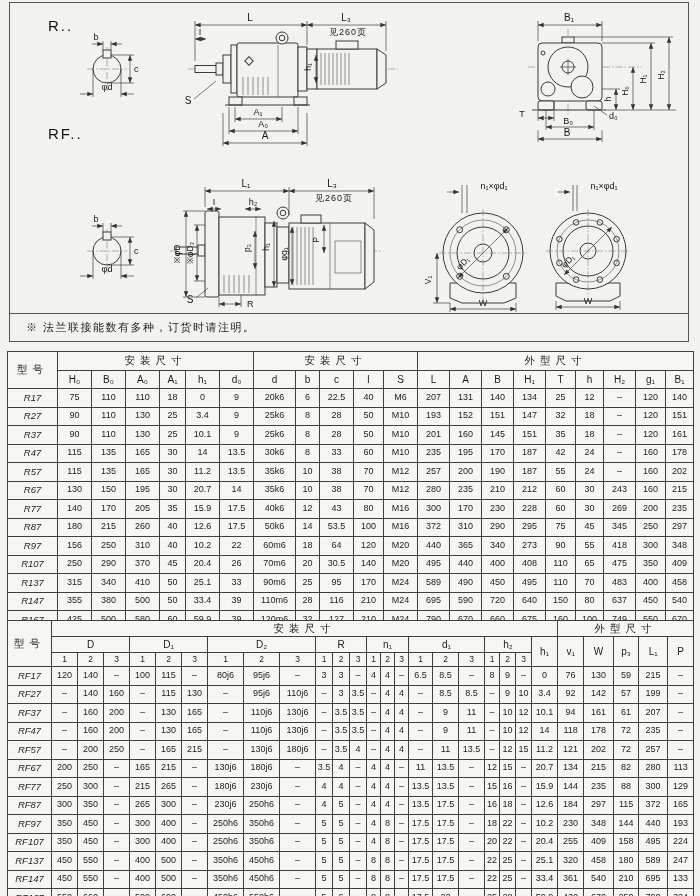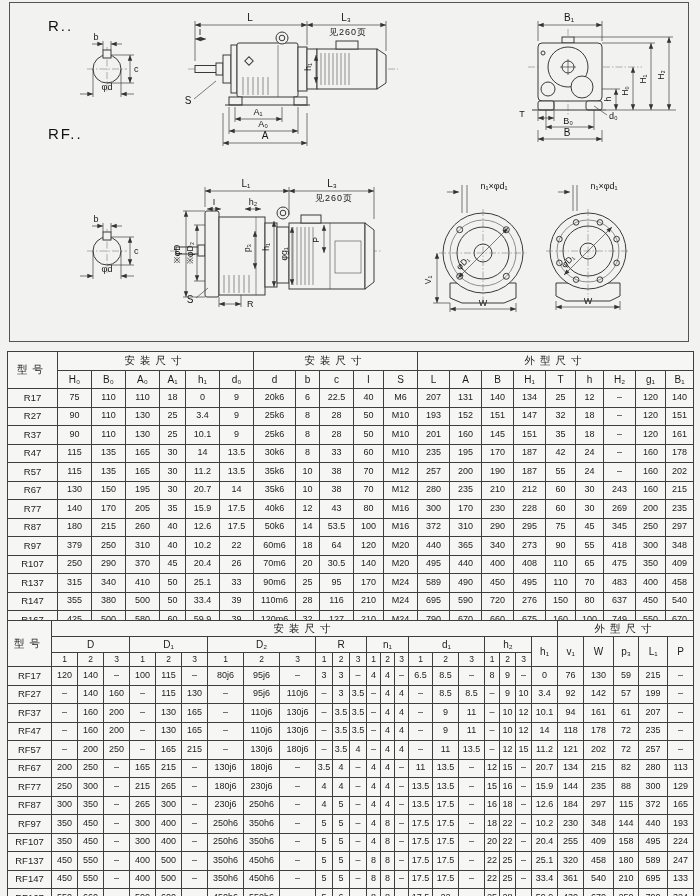--- a/index.html
+++ b/index.html
@@ -19,21 +19,21 @@
   .t{font:10px "Liberation Sans",sans-serif;fill:#161616}
   .t9{font:9px "Liberation Sans",sans-serif;fill:#161616}
   .ts{font:8.5px "Liberation Sans",sans-serif;fill:#161616}
   .tc{font:9px "Liberation Sans",sans-serif;fill:#161616;letter-spacing:1px}
   .typ{font:15px "Liberation Sans",sans-serif;fill:#111;letter-spacing:2px}
   
   table{border-collapse:collapse;table-layout:fixed;width:686px;background:#f6f6f4;}
   th,td{border:1px solid #3f3f3f;text-align:center;vertical-align:middle;padding:0;overflow:hidden;
         font:9px/1.1 "Liberation Sans",sans-serif;color:#1b1b1b;font-weight:normal;}
   td{height:17.5px;}
-  td.model{font-size:9.5px;}
+  td.model{font-size:9.5px;font-style:italic;}
   th{font-size:10px;}
   th.cjk{font-size:10.5px;letter-spacing:5px;}
   #t1{position:absolute;left:7px;top:351px;}
   #t2{position:absolute;left:7px;top:620px;}
   #t1 .hr0{height:18px}#t1 .hr1{height:17px}
   #t2 .hr0{height:15px}#t2 .hr1{height:15px}#t2 .hr2{height:13px;font-size:8.5px}
 </style>
 </head>
 <body>
 
@@ -327,20 +327,21 @@
           <line class="dl" x1="554" y1="272" x2="602" y2="224" marker-start="url(#ar)" marker-end="url(#ar)"></line>
           <text class="ts" x="560" y="260" text-anchor="middle" transform="rotate(-45 560 260)">φD₁</text>
           <line class="dl" x1="546" y1="298" x2="546" y2="307"></line>
             <line class="dl" x1="610" y1="298" x2="610" y2="307"></line>
           <line class="dl" x1="546" y1="304" x2="610" y2="304" marker-start="url(#ar)" marker-end="url(#ar)"></line>
           <text class="t9" x="578" y="301" text-anchor="middle">W</text>
         </g>
       </g>
     </svg>
 
+    <div class="note-strip">※ 法兰联接能数有多种，订货时请注明。</div>
   </div>
 
   <table id="t1">
       <colgroup>
         <col style="width: 50px;">
         <col style="width: 34px;">
         <col style="width: 34px;">
         <col style="width: 34px;">
         <col style="width: 26px;">
         <col style="width: 34px;">
@@ -570,21 +571,21 @@
           <td>290</td>
           <td>295</td>
           <td>75</td>
           <td>45</td>
           <td>345</td>
           <td>250</td>
           <td>297</td>
         </tr>
         <tr>
           <td class="model">R97</td>
-          <td>379</td>
+          <td>156</td>
           <td>250</td>
           <td>310</td>
           <td>40</td>
           <td>10.2</td>
           <td>22</td>
           <td>60m6</td>
           <td>18</td>
           <td>64</td>
           <td>120</td>
           <td>M20</td>
@@ -653,21 +654,21 @@
           <td>33.4</td>
           <td>39</td>
           <td>110m6</td>
           <td>28</td>
           <td>116</td>
           <td>210</td>
           <td>M24</td>
           <td>695</td>
           <td>590</td>
           <td>720</td>
-          <td>276</td>
+          <td>640</td>
           <td>150</td>
           <td>80</td>
           <td>637</td>
           <td>450</td>
           <td>540</td>
         </tr>
         <tr>
           <td class="model">R167</td>
           <td>425</td>
           <td>500</td>

